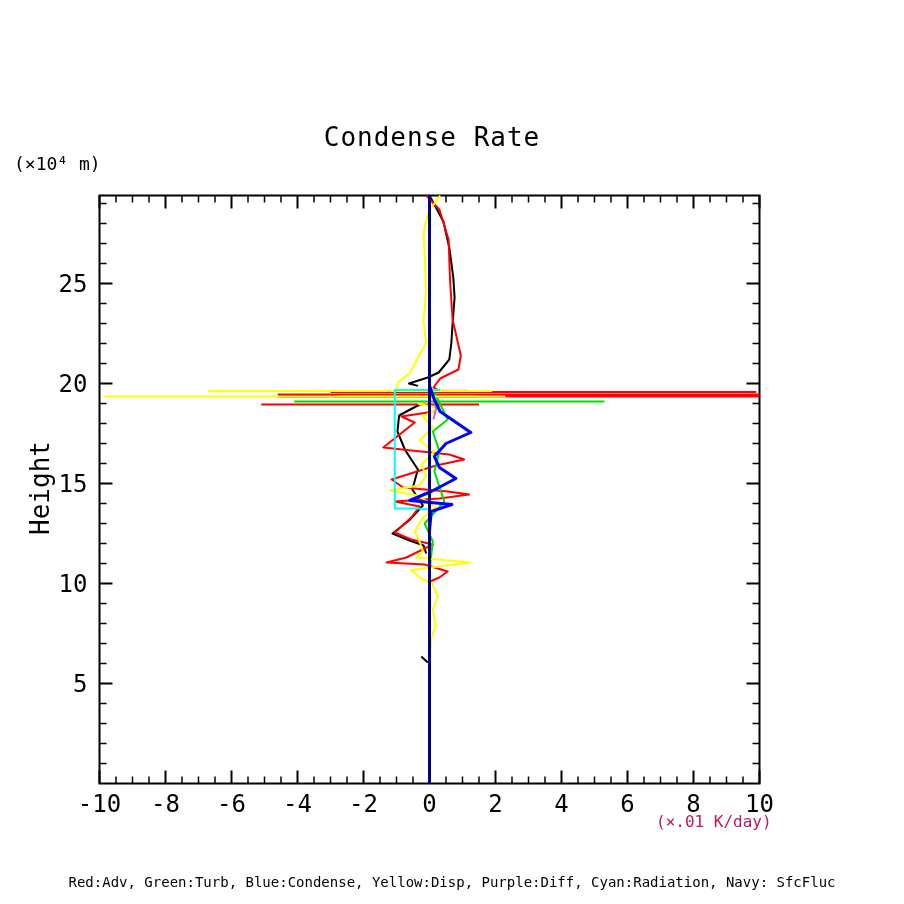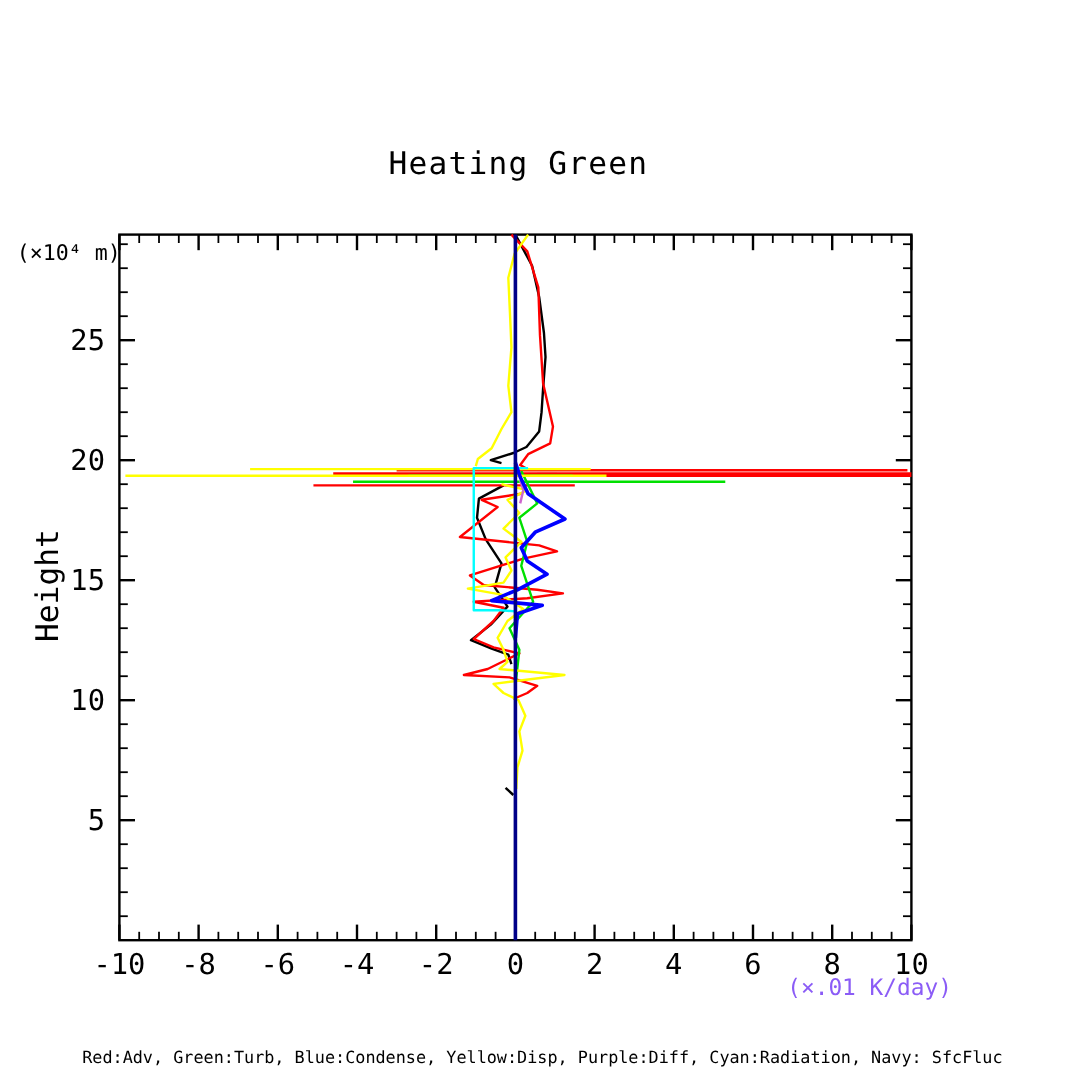--- a/index.html
+++ b/index.html
@@ -25,37 +25,36 @@
     white-space: nowrap;
     letter-spacing: 1px;
   }
   .y-unit {
     position: absolute;
     left: 14px;
     top: 153px;
     font-size: 18px;
     color: #000000;
     white-space: nowrap;
-    margin-top: 48px;
   }
   .y-label {
     position: absolute;
     left: 40px;
     top: 488px;
     transform: translate(-50%, -50%) rotate(-90deg);
     font-size: 26px;
     color: #000000;
     white-space: nowrap;
   }
   .x-unit {
     position: absolute;
     left: 656px;
     top: 812px;
-    font-size: 19px;
-    color: #8b5cf6;
+    font-size: 16px;
+    color: #be185d;
     white-space: nowrap;
   }
   .legend-line {
     position: absolute;
     left: 0;
     top: 874px;
     width: 100%;
     text-align: center;
     font-size: 14px;
     color: #000000;
@@ -63,21 +62,21 @@
   }
   svg text {
     font-family: "DejaVu Sans Mono", "Liberation Mono", monospace;
     fill: #000000;
   }
 </style>
 </head>
 <body>
 
 <div class="canvas">
-  <div class="chart-title">Heating Green</div>
+  <div class="chart-title">Condense Rate</div>
   <div class="y-unit">(×10⁴ m)</div>
   <div class="y-label">Height</div>
   <div class="x-unit">(×.01 K/day)</div>
   <div class="legend-line">Red:Adv, Green:Turb, Blue:Condense, Yellow:Disp, Purple:Diff, Cyan:Radiation, Navy: SfcFluc</div>
   <svg id="plot" width="904" height="904" viewBox="0 0 904 904">
     <g id="frame-group">
         <rect x="99.5" y="195.5" width="660" height="588" fill="none" stroke="#000000" stroke-width="2"></rect>
       </g>
     <g id="tick-group">
         <line x1="99.5" y1="783.5" x2="99.5" y2="770.5" stroke="#000" stroke-width="2"></line>

